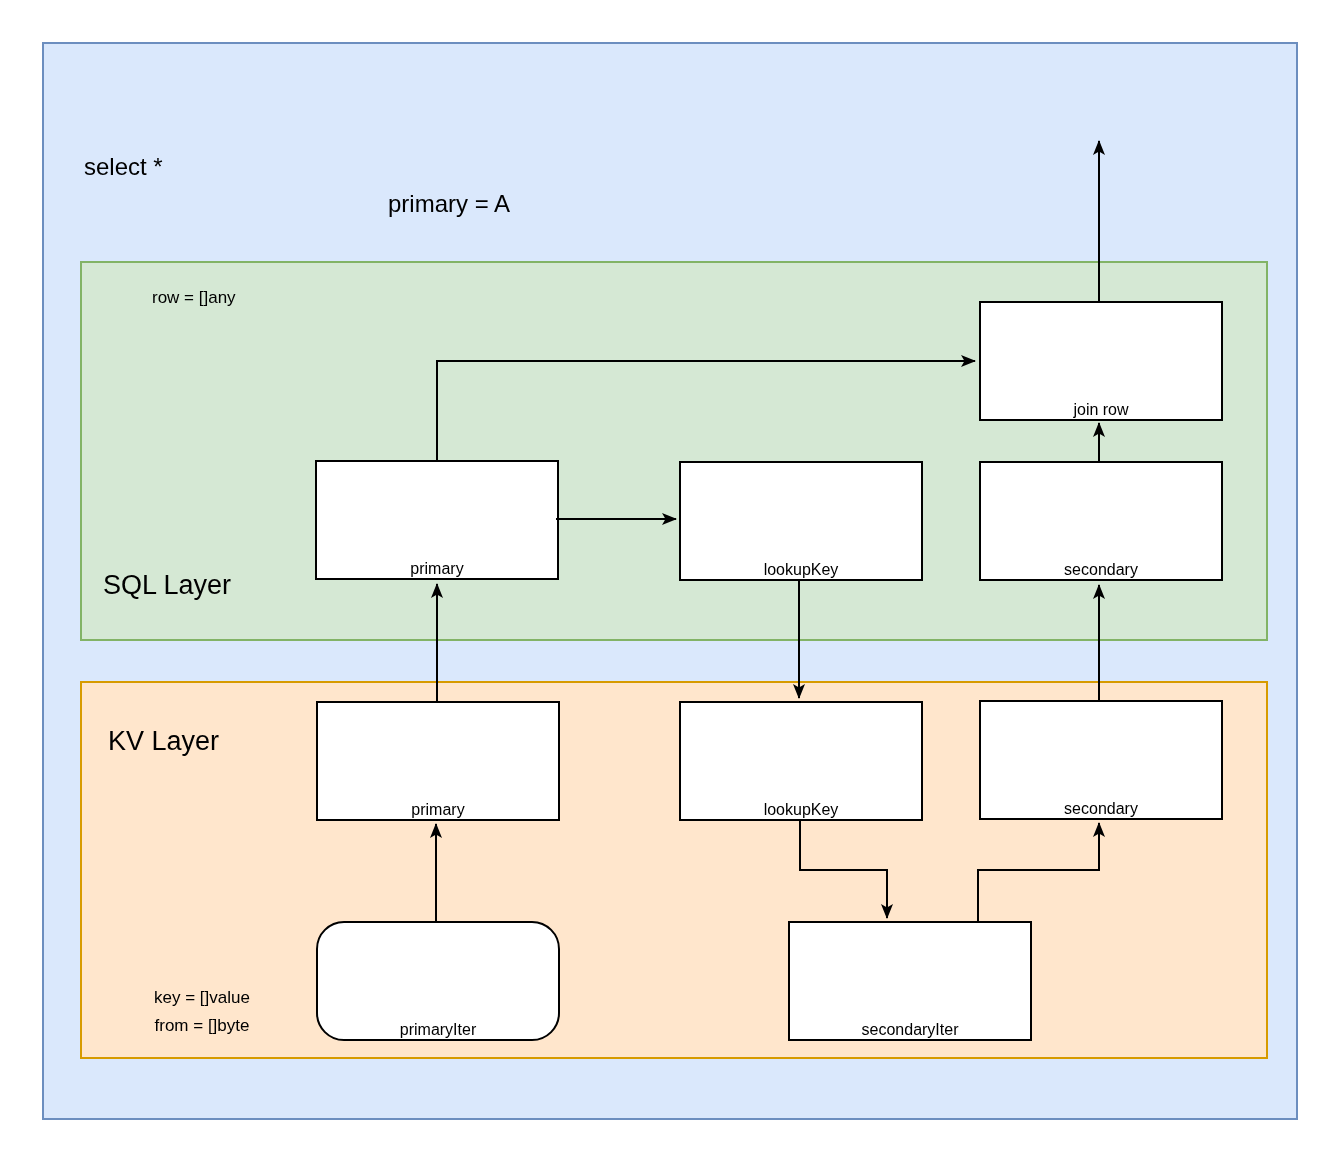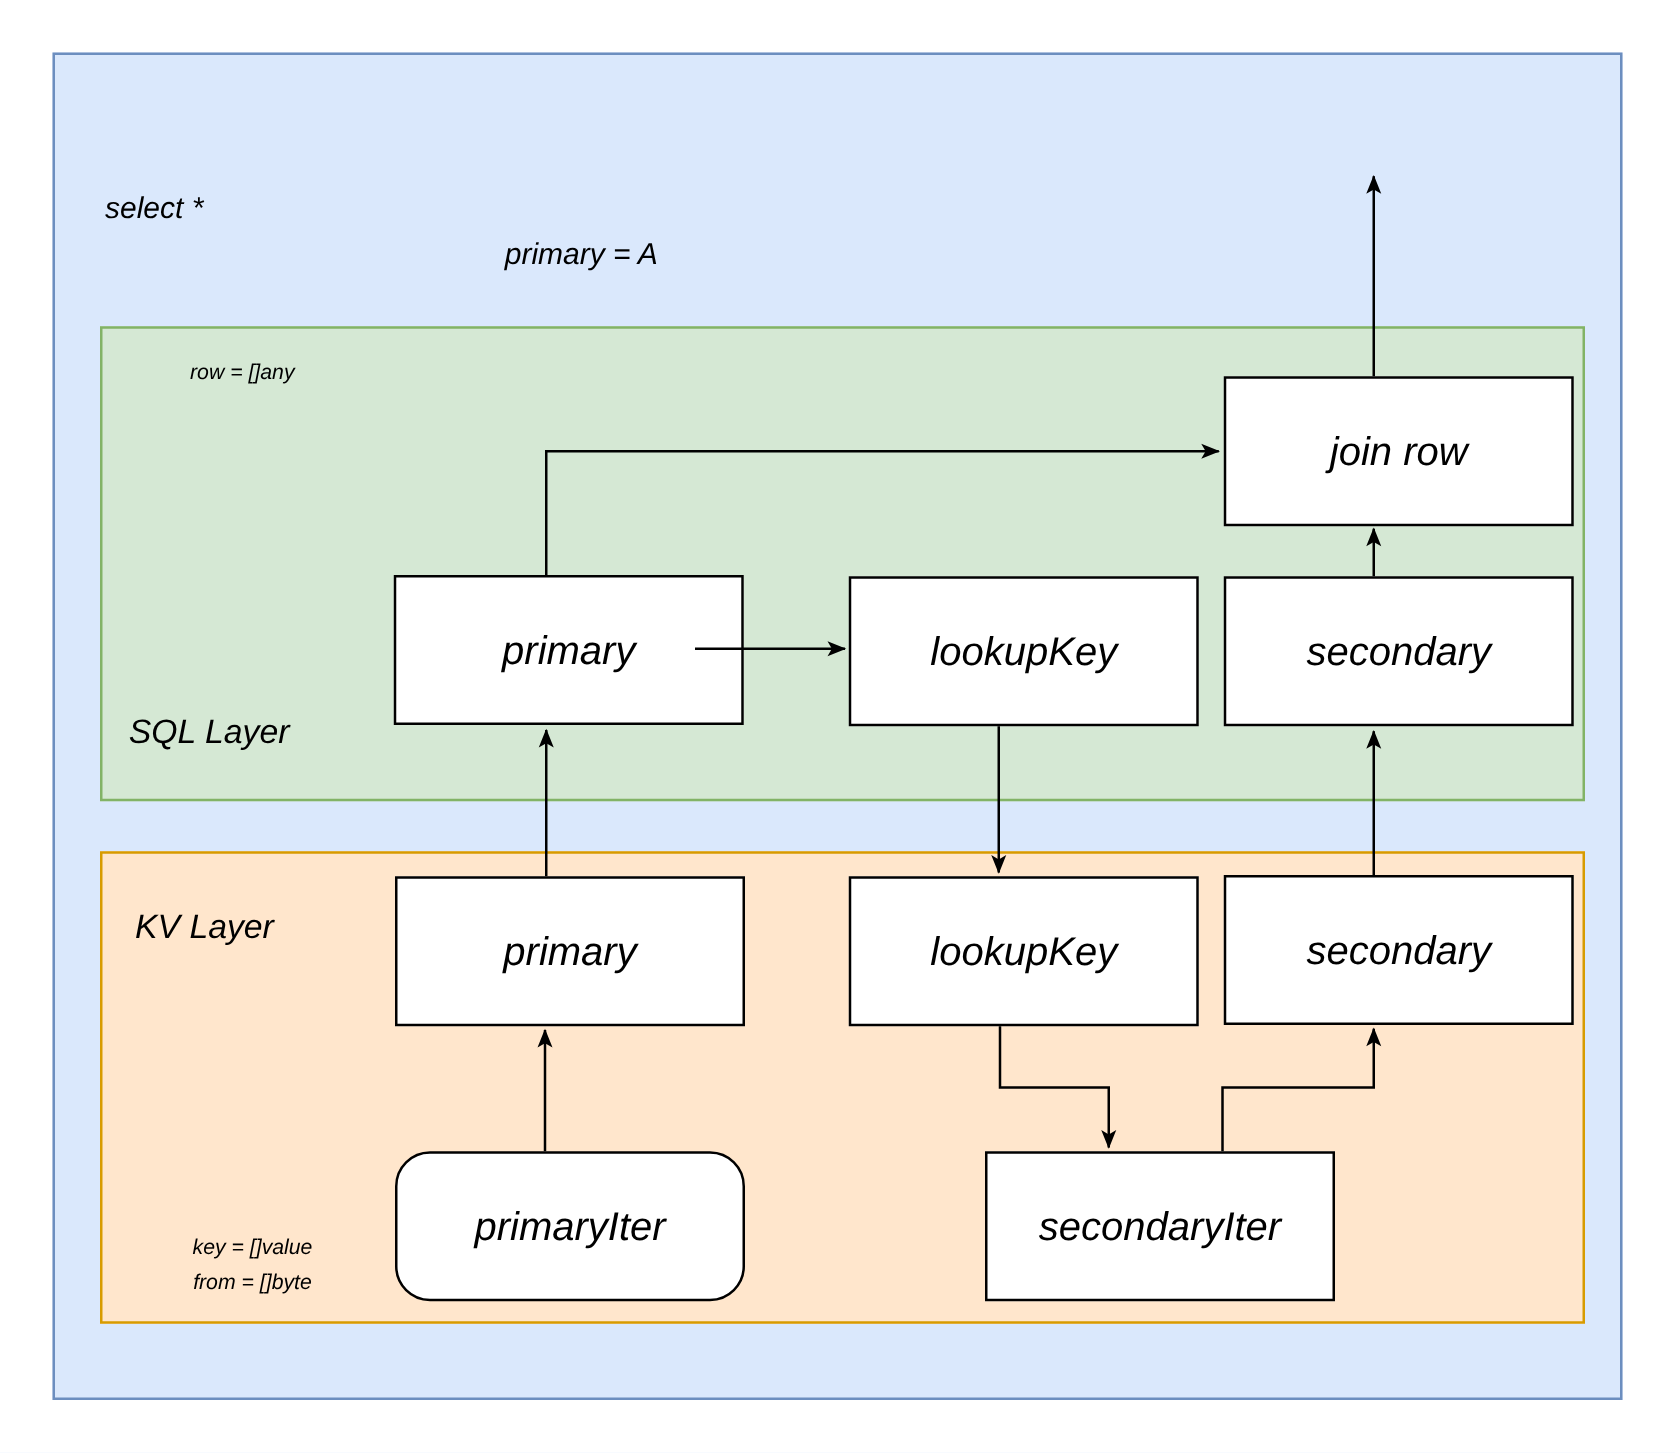--- a/index.html
+++ b/index.html
@@ -6,39 +6,39 @@
   :root{
     --canvas-fill:#dae8fc; --canvas-stroke:#6c8ebf;
     --sql-fill:#d5e8d4;    --sql-stroke:#82b366;
     --kv-fill:#ffe6cc;     --kv-stroke:#d79b00;
     --node-fill:#ffffff;   --node-stroke:#000000;
     --arrow-color:#000000; --text-color:#000000;
   }
   *{box-sizing:border-box;margin:0;padding:0;}
   html,body{width:1340px;height:1162px;background:#ffffff;
     font-family:"Liberation Sans",sans-serif;color:var(--text-color);}
-  #canvas{position:relative;width:1340px;height:1162px;background:#ffffff;overflow:hidden;font-style:italic;}
+  #canvas{position:relative;width:1340px;height:1162px;background:#ffffff;overflow:hidden;}
   .outer{position:absolute;left:42px;top:42px;width:1256px;height:1078px;
     background:var(--canvas-fill);border:2px solid var(--canvas-stroke);}
   .layer{position:absolute;border:2px solid;}
   .sql-layer{left:80px;top:261px;width:1188px;height:380px;
     background:var(--sql-fill);border-color:var(--sql-stroke);}
   .kv-layer{left:80px;top:681px;width:1188px;height:378px;
     background:var(--kv-fill);border-color:var(--kv-stroke);}
   .query{position:absolute;left:84px;top:74px;font-size:24px;line-height:37px;white-space:pre;}
-  .aliases{position:absolute;left:388px;top:111px;font-size:24px;line-height:37px;white-space:pre;text-align:center;}
+  .aliases{position:absolute;left:388px;top:111px;font-size:24px;line-height:37px;white-space:pre;}
   .layer-label{position:absolute;font-size:27px;}
   .sql-label{left:21px;top:307px;}
   .kv-label{left:26px;top:43px;}
   .annot{position:absolute;font-size:17px;line-height:28px;margin-left:32px;}
   .sql-annot{left:38px;top:21px;}
   .kv-annot{left:8px;top:301px;width:160px;text-align:center;}
-  .node{position:absolute;width:280px;height:120px;background:var(--node-fill);
-    border:2px solid var(--node-stroke);display:flex;align-items:center;justify-content:center;
-    font-size:32px;z-index:2;}
+  .node{position:absolute;width:244px;height:120px;background:var(--node-fill);
+    border:2px solid var(--node-stroke);display:flex;align-items:flex-end;justify-content:center;
+    font-size:16px;z-index:2;}
   svg.wires{position:absolute;left:0;top:0;width:1340px;height:1162px;z-index:3;pointer-events:none;}
   svg.wires path.wire{fill:none;stroke:var(--arrow-color);stroke-width:2;}
   #ah-tip{fill:var(--arrow-color);}
 </style>
 </head>
 <body>
 
 <div id="canvas">
 
   <div class="outer"></div>

